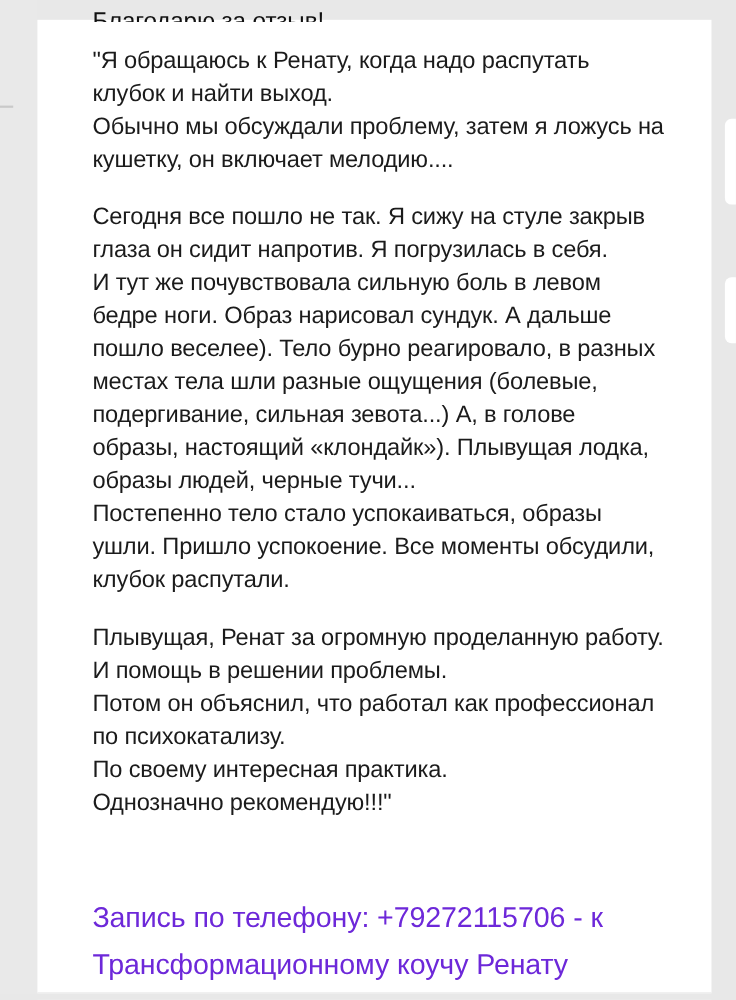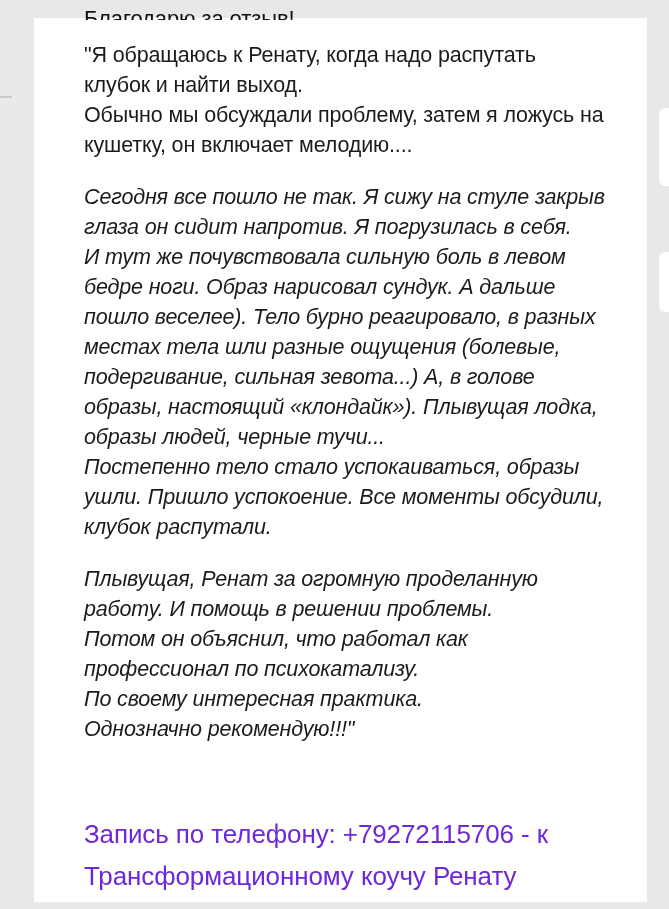--- a/index.html
+++ b/index.html
@@ -61,21 +61,20 @@
   }
   p.para {
     margin: 0;
     color: #1b1b1b;
     font-size: 21.5px;
     line-height: 30px;
     letter-spacing: -0.15px;
   }
   p.para + p.para {
     margin-top: 22px;
-    font-style: italic;
   }
   .body-block {
     position: absolute;
     left: 50px;
     top: 22px;
     width: 522px;
   }
   .footer-block {
     position: absolute;
     left: 50px;

